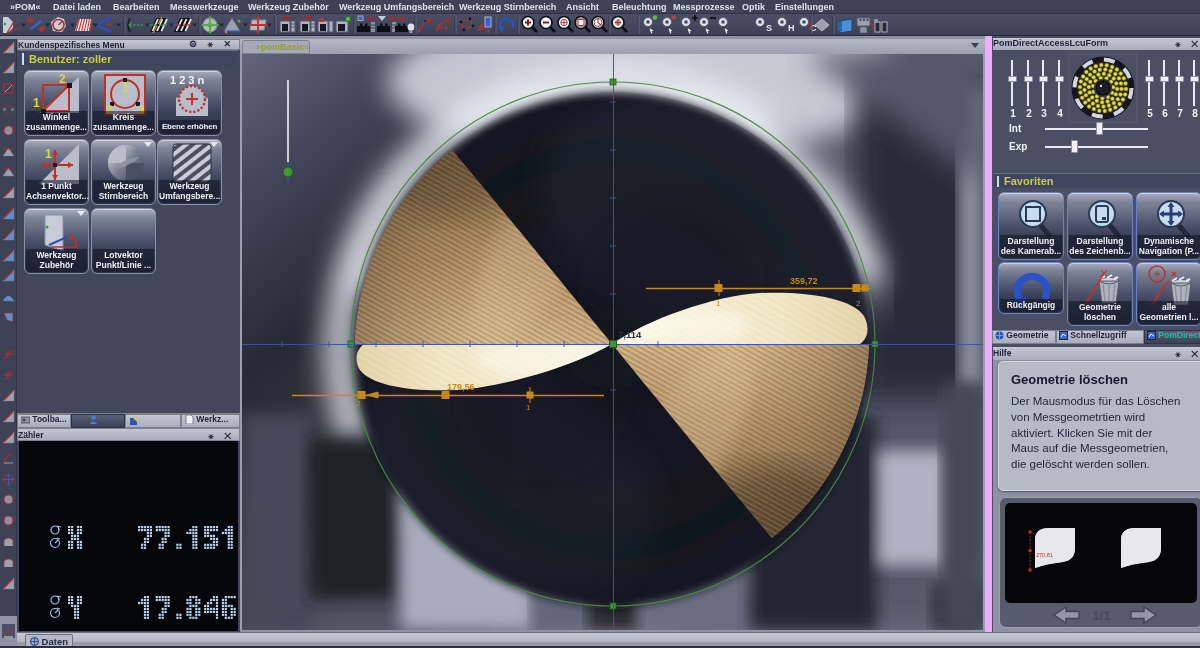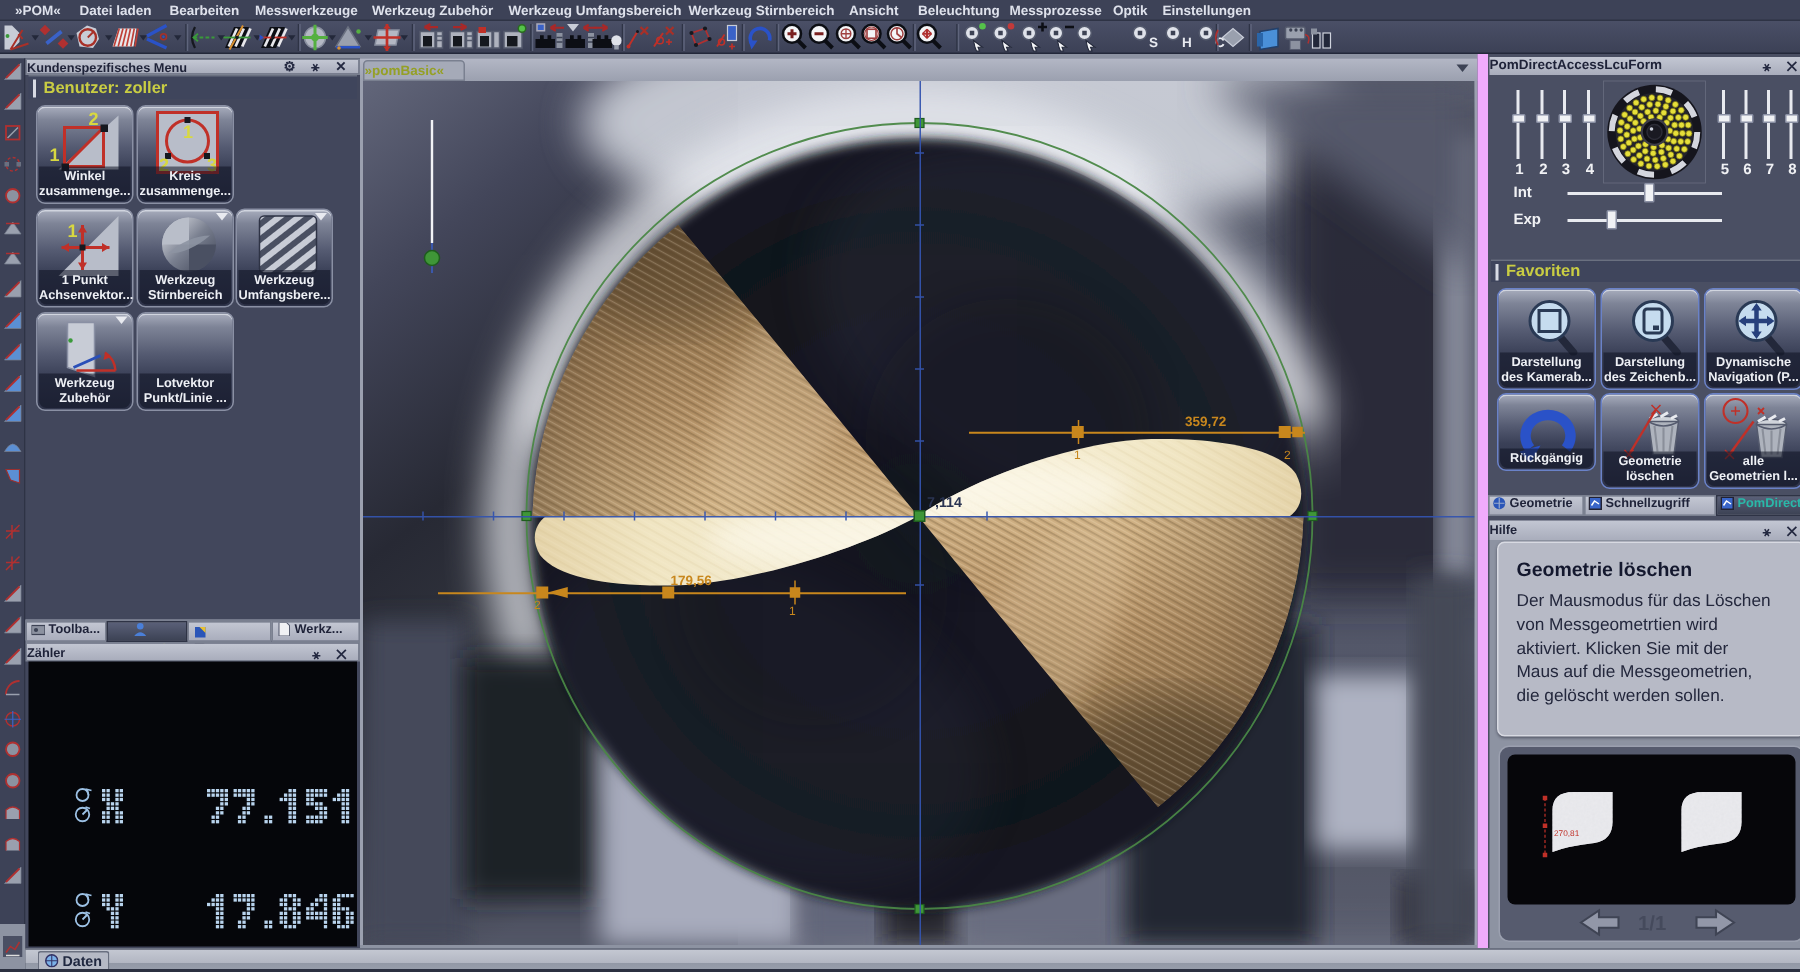--- a/index.html
+++ b/index.html
@@ -357,20 +357,29 @@
           <rect x="3" y="3" width="40" height="40" fill="none" stroke="#c03028" stroke-width="2"></rect>
           <circle cx="23" cy="22" r="14" fill="none" stroke="#c03028" stroke-width="2"></circle>
           <rect x="21" y="6" width="4" height="4" fill="#15181f"></rect>
           <rect x="8" y="30" width="4" height="4" fill="#15181f"></rect>
           <rect x="34" y="30" width="4" height="4" fill="#15181f"></rect>
           <text x="20" y="20" font-size="12" font-weight="bold" fill="#d8d840" font-family="Liberation Sans">1</text>
           <text x="4" y="42" font-size="12" font-weight="bold" fill="#d8d840" font-family="Liberation Sans">2</text>
           <text x="36" y="42" font-size="12" font-weight="bold" fill="#d8d840" font-family="Liberation Sans">3</text>
         </svg>
         <div class="lbl">Kreis<br>zusammenge...</div>
+      </div>
+      <div class="btn" style="left:140px;top:31px;height:66px">
+        <svg class="abs" style="left:10px;top:1px" width="48" height="46">
+          <path d="M8 44 L8 26 Q24 18 40 26 L40 44 Z" fill="#b8bdc9"></path>
+          <text x="2" y="12" font-size="11" font-weight="bold" fill="#f2f3f6" font-family="Liberation Sans">1 2 3 n</text>
+          <circle cx="24" cy="27" r="13" fill="#b8bdc9" stroke="#c03028" stroke-width="2.4" stroke-dasharray="2.2 2"></circle>
+          <path d="M24 21 L24 33 M18 27 L30 27" stroke="#c03028" stroke-width="2"></path>
+        </svg>
+        <div class="lbl"><span style="font-size:8px;letter-spacing:-0.2px;white-space:nowrap">Ebene erhöhen</span></div>
       </div>
       <div class="btn" style="left:7px;top:100px;height:66px">
         <svg class="abs" style="left:8px;top:2px" width="50" height="44">
           <path d="M6 42 L46 42 L46 2 Z" fill="#b8bdc9"></path>
           <path d="M22 8 L22 38 M8 23 L40 23" stroke="#c03028" stroke-width="2"></path>
           <path d="M22 8 L19 13 L25 13 Z M22 38 L19 33 L25 33 Z M8 23 L13 20 L13 26 Z M40 23 L35 20 L35 26 Z" fill="#c03028"></path>
           <rect x="20" y="21" width="4" height="4" fill="#15181f"></rect>
           <text x="12" y="16" font-size="12" font-weight="bold" fill="#d8d840" font-family="Liberation Sans">1</text>
         </svg>
         <div class="lbl">1 Punkt<br>Achsenvektor...</div>
@@ -742,21 +751,21 @@
             <circle cx="5" cy="5" r="4"></circle>
             <path d="M7 1 L11 2 M8 1.5 L9 5"></path>
             <circle cx="5" cy="18" r="4.5"></circle>
             <path d="M5 18 L8 15 M7 13 L10 14"></path>
           </g>
         </svg>
       </div>
     </div>
     <div class="abs" style="left:240px;top:39px;width:745px;height:593px;background:#9ba0af">
       <div class="abs" style="left:0;top:0;width:745px;height:15px;background:linear-gradient(#b3b7c5,#9ba0af)">
-        <div class="abs" style="left:2px;top:1px;width:68px;height:14px;border:1px solid #7a8090;border-radius:3px 3px 0 0;background:#a5aab8;color:#95a026;font-weight:bold;font-size:9px;line-height:13px;text-align:left">»pomBasic«</div>
+        <div class="abs" style="left:2px;top:1px;width:68px;height:14px;border:1px solid #7a8090;border-radius:3px 3px 0 0;background:#a5aab8;color:#95a026;font-weight:bold;font-size:9px;line-height:13px;text-align:right">»pomBasic«</div>
         <div class="abs" style="right:6px;top:4px;width:0;height:0;border-left:4px solid transparent;border-right:4px solid transparent;border-top:5px solid #3c4254"></div>
       </div>
       <svg class="abs" style="left:2px;top:15px" width="741" height="576" viewBox="0 0 741 576">
         <defs>
 <linearGradient id="bgv" x1="0" y1="0" x2="0" y2="1">
  <stop offset="0" stop-color="#595d6d"></stop>
             <stop offset="0.4" stop-color="#515566"></stop>
  <stop offset="0.75" stop-color="#54586a"></stop>
             <stop offset="1" stop-color="#6e7284"></stop>
           </linearGradient>

